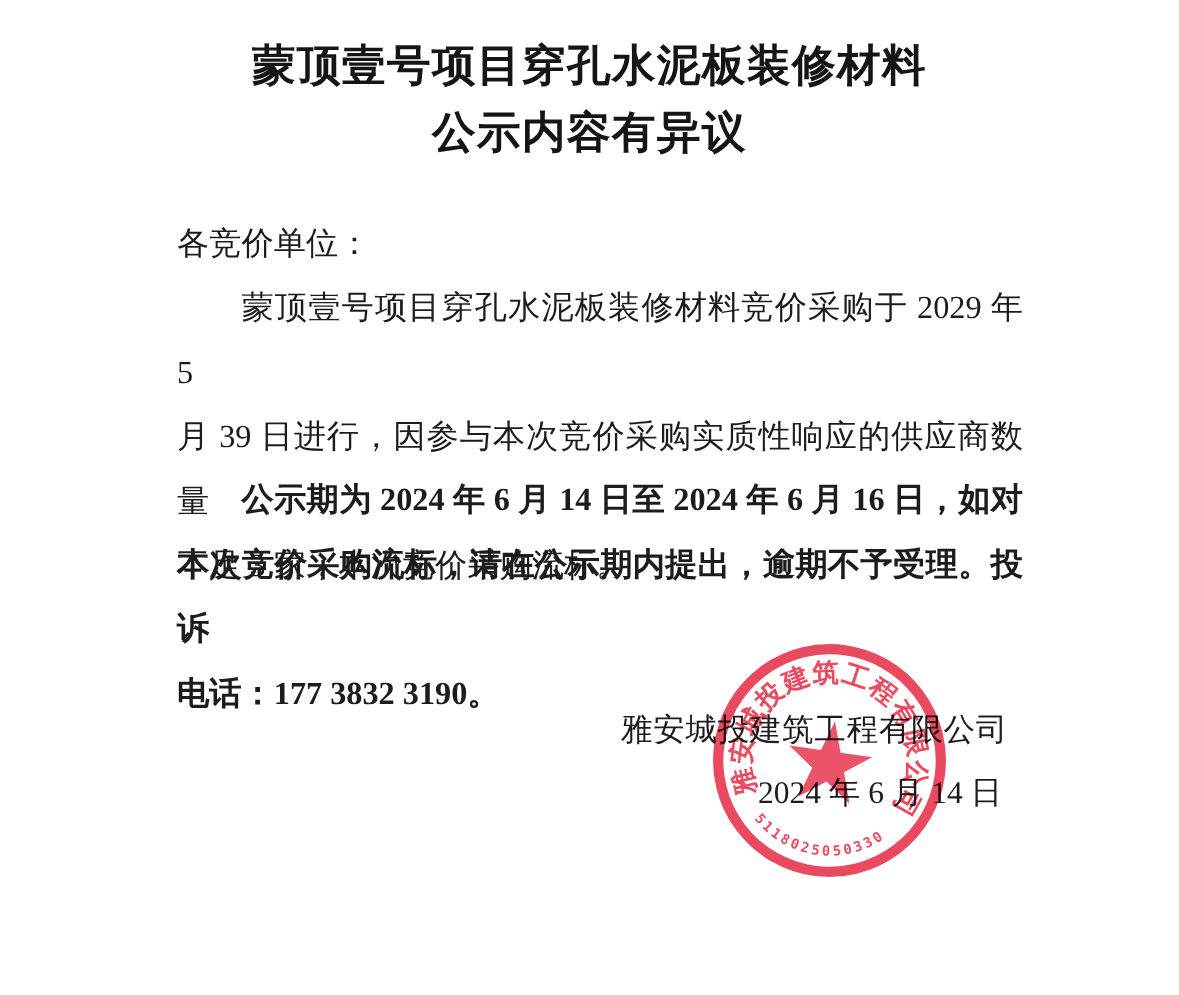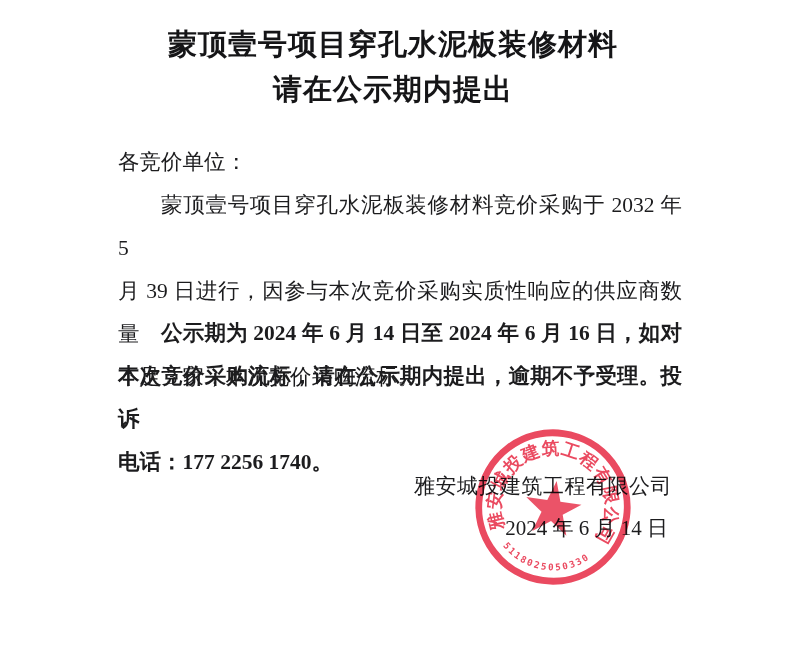--- a/index.html
+++ b/index.html
@@ -77,35 +77,35 @@
     fill: currentColor;
   }
 </style>
 </head>
 <body>
 
 <div class="page">
 
   <div class="doc-title">
     <div>蒙顶壹号项目穿孔水泥板装修材料</div>
-    <div>请在公示期内提出</div>
+    <div>公示内容有异议</div>
   </div>
 
   <div class="salutation">各竞价单位：</div>
 
   <div class="para para-1">
-    <div class="jline indent">蒙顶壹号项目穿孔水泥板装修材料竞价采购于 2032 年 5</div>
+    <div class="jline indent">蒙顶壹号项目穿孔水泥板装修材料竞价采购于 2029 年 5</div>
     <div class="jline">月 39 日进行，因参与本次竞价采购实质性响应的供应商数量</div>
     <div class="lastline">不足 3 家，本次竞价采购流标。</div>
   </div>
 
   <div class="para para-2">
     <div class="jline indent">公示期为 2024 年 6 月 14 日至 2024 年 6 月 16 日，如对</div>
     <div class="jline">本次竞价采购流标，请在公示期内提出，逾期不予受理。投诉</div>
-    <div class="lastline">电话：177 2256 1740。</div>
+    <div class="lastline">电话：177 3832 3190。</div>
   </div>
 
   <div class="sig-company">雅安城投建筑工程有限公司</div>
   <div class="sig-date">2024 年 6 月 14 日</div>
 
   <div class="seal">
     <svg viewBox="0 0 170 170" xmlns="http://www.w3.org/2000/svg">
       <defs>
         <path id="arc-top" d="M 36.06 107.82 A 54 54 0 1 1 133.94 107.82" fill="none"></path>
         <path id="arc-bottom" d="M 26.1 112.47 A 65 65 0 0 0 143.9 112.47" fill="none"></path>

